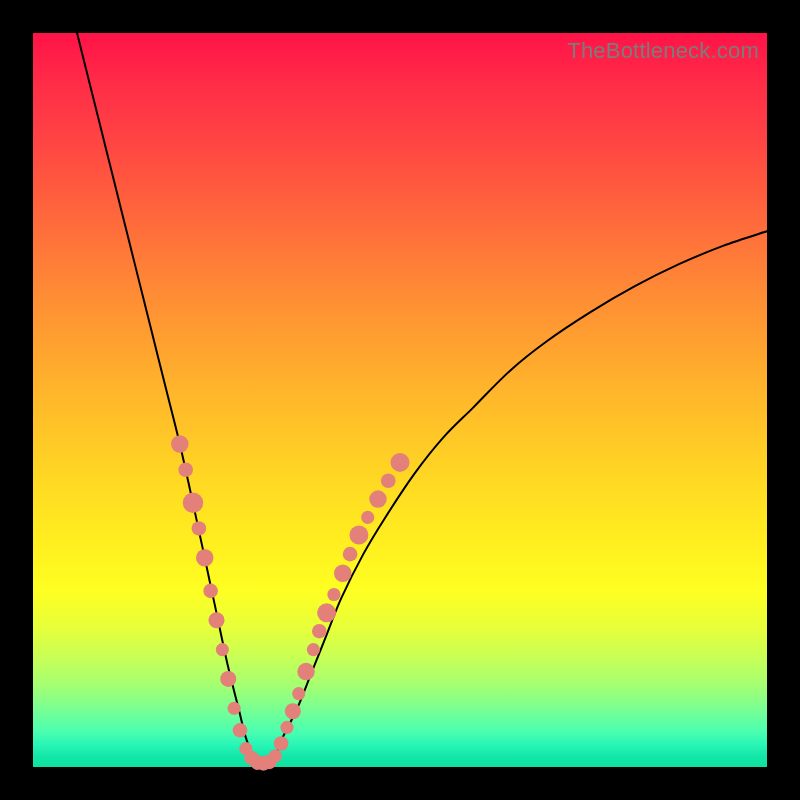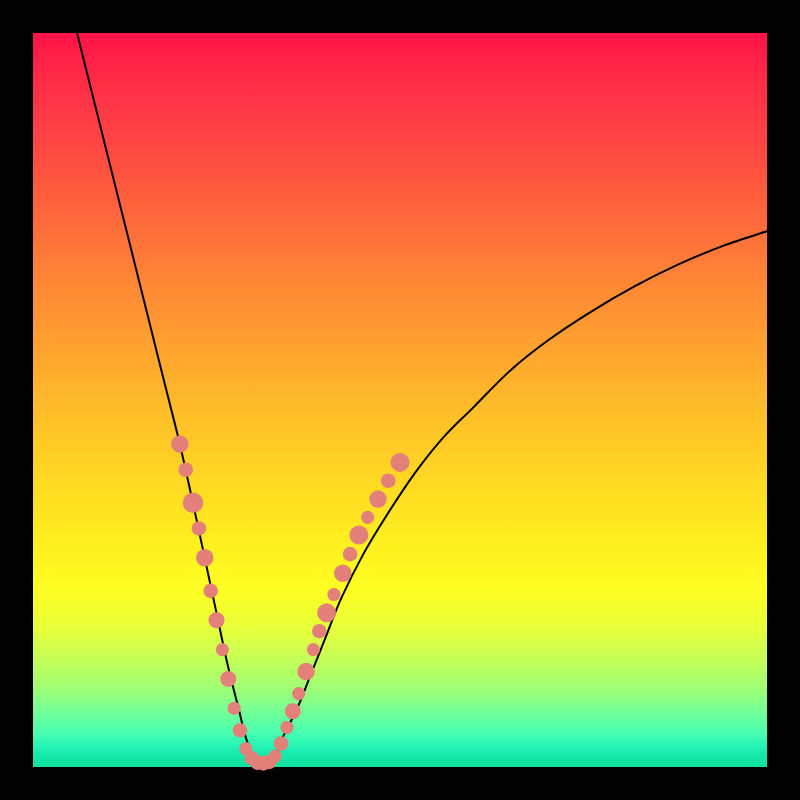--- a/index.html
+++ b/index.html
@@ -66,20 +66,21 @@
     width: 734px;
     height: 734px;
     overflow: visible;
   }
 </style>
 </head>
 <body>
 
 <div class="frame">
   <div class="plot-area">
+    <div class="watermark">TheBottleneck.com</div>
     <svg class="curve" viewBox="0 0 734 734" preserveAspectRatio="none">
       <path id="curve-path" fill="none" stroke="#000000" stroke-width="2" stroke-linecap="round" stroke-linejoin="round" d="M 44.04 0.00 C 46.49 9.79, 53.83 39.15, 58.72 58.72 C 63.61 78.29, 68.51 97.87, 73.40 117.44 C 78.29 137.01, 83.19 156.59, 88.08 176.16 C 92.97 195.73, 97.87 215.31, 102.76 234.88 C 107.65 254.45, 112.55 274.03, 117.44 293.60 C 122.33 313.17, 127.23 332.75, 132.12 352.32 C 137.01 371.89, 141.91 390.24, 146.80 411.04 C 151.69 431.84, 157.20 457.53, 161.48 477.10 C 165.76 496.67, 168.82 511.35, 172.49 528.48 C 176.16 545.61, 179.83 562.73, 183.50 579.86 C 187.17 596.99, 190.84 615.34, 194.51 631.24 C 198.18 647.14, 202.46 663.05, 205.52 675.28 C 208.58 687.51, 210.41 696.69, 212.86 704.64 C 215.31 712.59, 217.75 718.71, 220.20 722.99 C 222.65 727.27, 225.09 729.11, 227.54 730.33 C 229.99 731.55, 232.43 731.55, 234.88 730.33 C 237.33 729.11, 239.77 727.27, 242.22 722.99 C 244.67 718.71, 245.89 712.59, 249.56 704.64 C 253.23 696.69, 259.35 686.29, 264.24 675.28 C 269.13 664.27, 274.03 650.81, 278.92 638.58 C 283.81 626.35, 288.71 614.11, 293.60 601.88 C 298.49 589.65, 302.16 578.64, 308.28 565.18 C 314.40 551.72, 322.96 534.60, 330.30 521.14 C 337.64 507.68, 343.76 497.90, 352.32 484.44 C 360.88 470.98, 371.89 453.86, 381.68 440.40 C 391.47 426.94, 401.25 414.71, 411.04 403.70 C 420.83 392.69, 429.39 385.35, 440.40 374.34 C 451.41 363.33, 464.87 348.65, 477.10 337.64 C 489.33 326.63, 500.34 318.07, 513.80 308.28 C 527.26 298.49, 543.16 288.10, 557.84 278.92 C 572.52 269.75, 587.20 261.18, 601.88 253.23 C 616.56 245.28, 631.24 237.94, 645.92 231.21 C 660.60 224.48, 675.28 218.37, 689.96 212.86 C 704.64 207.36, 726.66 200.63, 734.00 198.18"></path>
       <g id="dots-group">
           <circle cx="146.80" cy="411.04" r="8.76" fill="#e28079" stroke="#c96a63" stroke-width="0"></circle>
           <circle cx="152.67" cy="436.73" r="7.30" fill="#e28079" stroke="#c96a63" stroke-width="0"></circle>
           <circle cx="160.01" cy="469.76" r="10.22" fill="#e28079" stroke="#c96a63" stroke-width="0"></circle>
           <circle cx="165.88" cy="495.45" r="7.30" fill="#e28079" stroke="#c96a63" stroke-width="0"></circle>
           <circle cx="171.76" cy="524.81" r="8.76" fill="#e28079" stroke="#c96a63" stroke-width="0"></circle>
           <circle cx="177.63" cy="557.84" r="7.30" fill="#e28079" stroke="#c96a63" stroke-width="0"></circle>
           <circle cx="183.50" cy="587.20" r="8.03" fill="#e28079" stroke="#c96a63" stroke-width="0"></circle>

